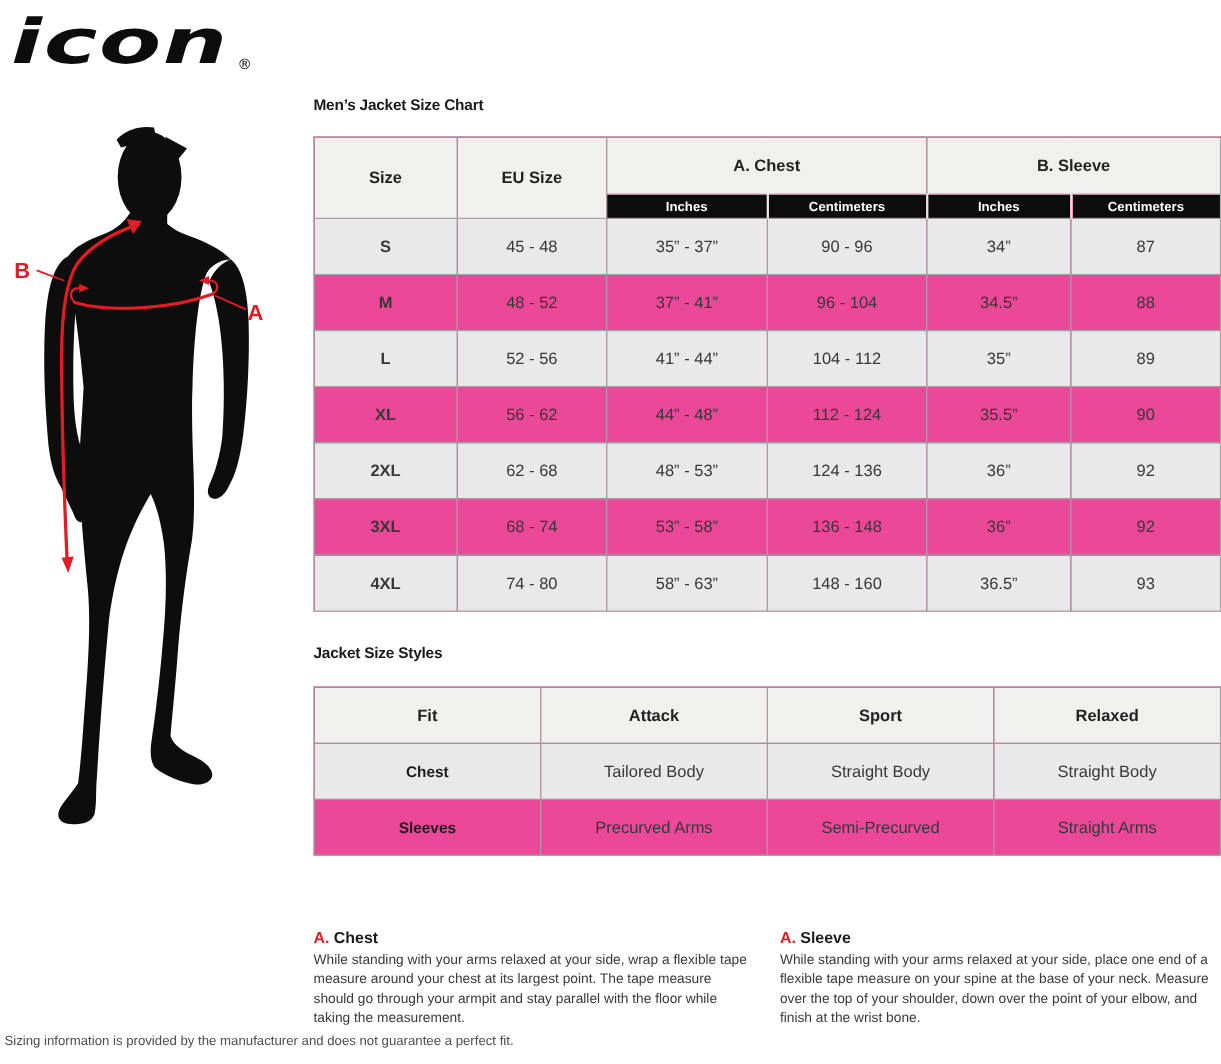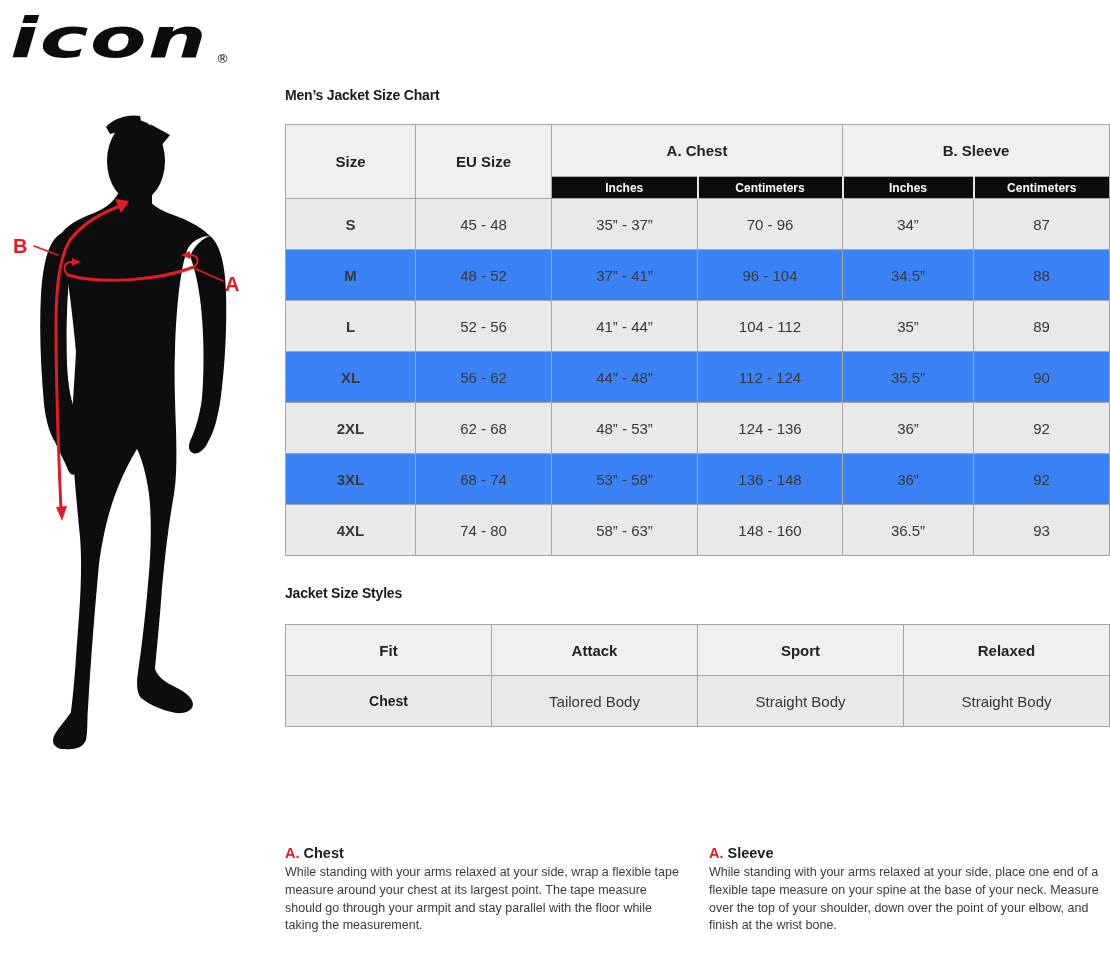--- a/index.html
+++ b/index.html
@@ -15,21 +15,21 @@
 
   
   .hd { position:absolute; left:285px; font-weight:bold; font-size:14px;
         color:#1a1a1a; letter-spacing:-0.2px; }
   #hd-sizechart { top:87px; }
   #hd-styles   { top:585px; }
   #hd-measure  { top:809px; }
 
   
   table { border-collapse:collapse; table-layout:fixed; position:absolute; left:285px;
-          background:#3b82f6;padding-left:44px; }
+          background:#ec4899;padding-left:44px; }
   th, td { border:1px solid #a6a6a6; text-align:center; vertical-align:middle;
            overflow:hidden; }
   .t1 { top:124px; width:824px; border:1px solid #8f8f8f; }
   .t1 thead th.group { height:52px; background:#f0f0ef; font-size:15px; color:#222; }
   .t1 thead tr.sub th { height:22px; background:#0c0c0c; color:#fff; font-size:12px;
                         font-weight:bold; }
   .t1 thead tr.sub th + th { border-left:2px solid #e7e7e7;margin-top:15px; }
   .t1 tbody td { height:51px; font-size:15px; color:#383838; }
   .t1 tbody tr.alt { background:#e9e9e9; }
   td.rowlabel, .t2 tbody td.rowlabel { font-weight:bold; color:#1c1c1c; font-size:14px; }
@@ -141,21 +141,21 @@
         <th>Centimeters</th>
         <th>Inches</th>
         <th>Centimeters</th>
       </tr>
     </thead>
     <tbody>
       <tr class="alt">
         <td class="rowlabel">S</td>
         <td>45 - 48</td>
         <td>35” - 37”</td>
-        <td>70 - 96</td>
+        <td>90 - 96</td>
         <td>34”</td>
         <td>87</td>
       </tr>
       <tr>
         <td class="rowlabel">M</td>
         <td>48 - 52</td>
         <td>37” - 41”</td>
         <td>96 - 104</td>
         <td>34.5”</td>
         <td>88</td>
@@ -219,32 +219,39 @@
         <th>Sport</th>
         <th>Relaxed</th>
       </tr>
     </thead>
     <tbody>
       <tr class="alt">
         <td class="rowlabel">Chest</td>
         <td>Tailored Body</td>
         <td>Straight Body</td>
         <td>Straight Body</td>
+      </tr>
+      <tr>
+        <td class="rowlabel">Sleeves</td>
+        <td>Precurved Arms</td>
+        <td>Semi-Precurved</td>
+        <td>Straight Arms</td>
       </tr>
     </tbody>
   </table>
 
 
   <div class="measure-cols">
     <div class="measure-item">
       <h4><span class="ltr">A.</span><span>Chest</span></h4>
       <p>While standing with your arms relaxed at your side, wrap a flexible tape measure around your chest at its largest point. The tape measure should go through your armpit and stay parallel with the floor while taking the measurement.</p>
     </div>
     <div class="measure-item">
       <h4><span class="ltr">A.</span><span>Sleeve</span></h4>
       <p>While standing with your arms relaxed at your side, place one end of a flexible tape measure on your spine at the base of your neck. Measure over the top of your shoulder, down over the point of your elbow, and finish at the wrist bone.</p>
     </div>
   </div>
 
   <div class="disclaimer">
+    <div>Sizing information is provided by the manufacturer and does not guarantee a perfect fit.</div>
   </div>
 
 </div>
 
 </body></html>

